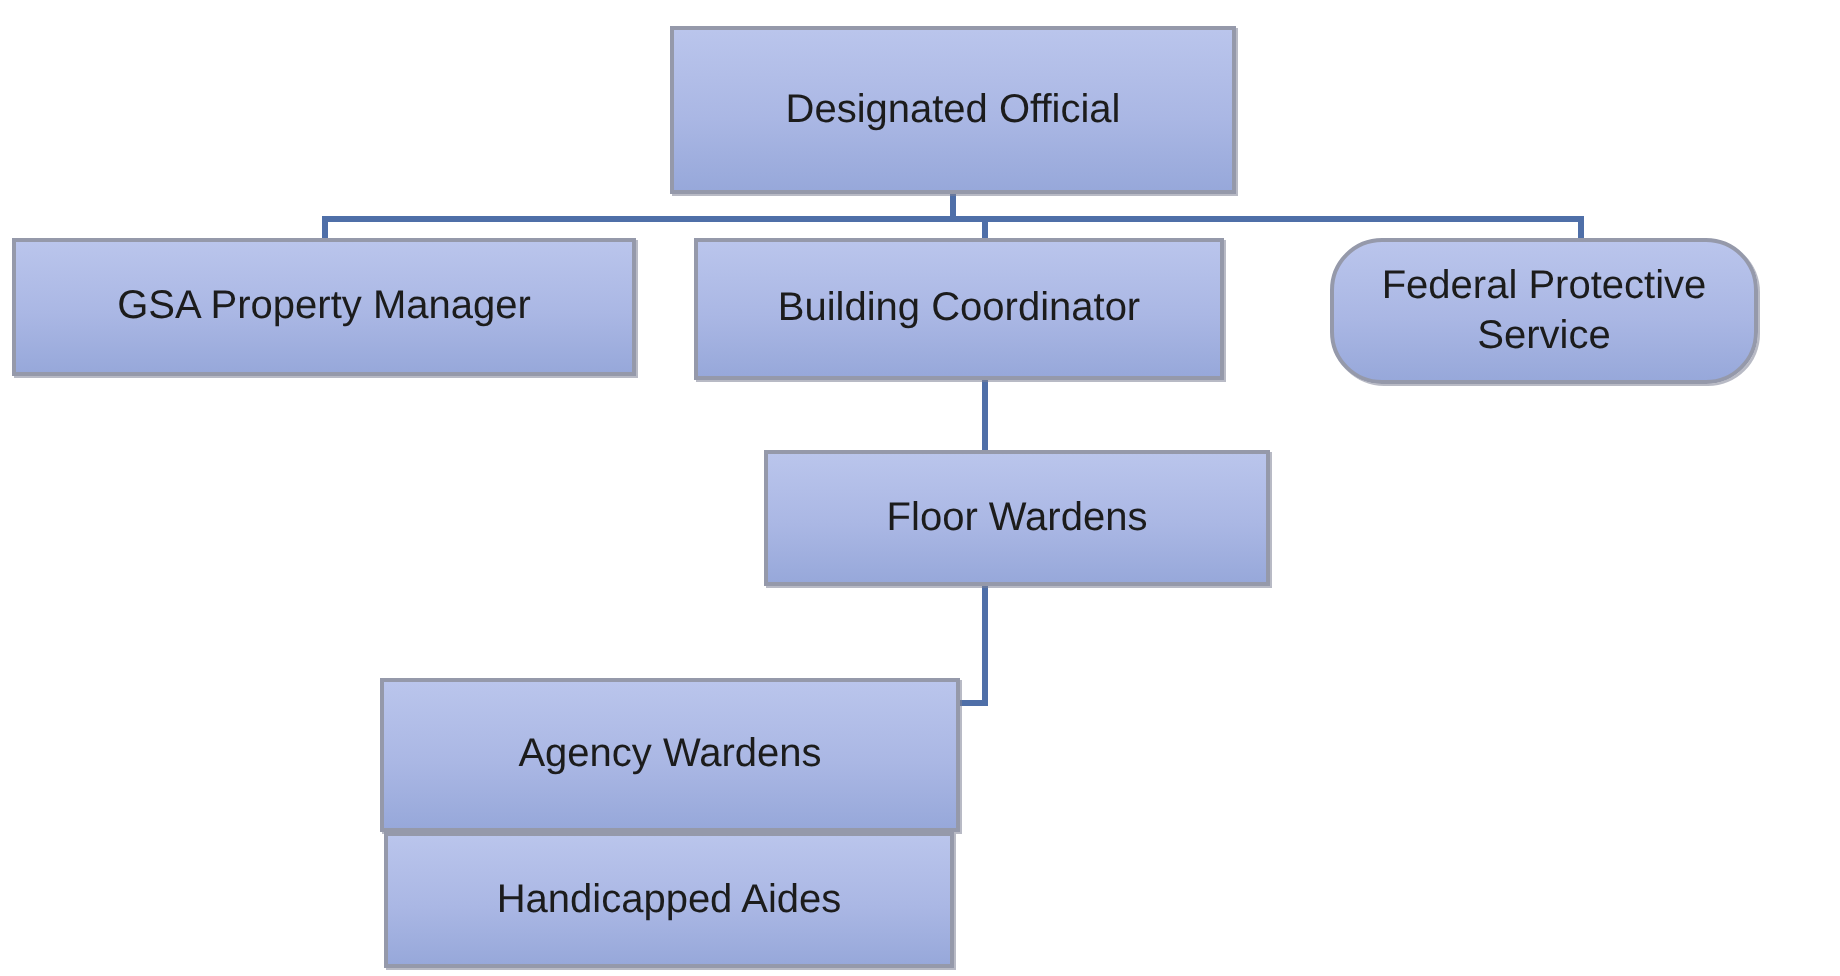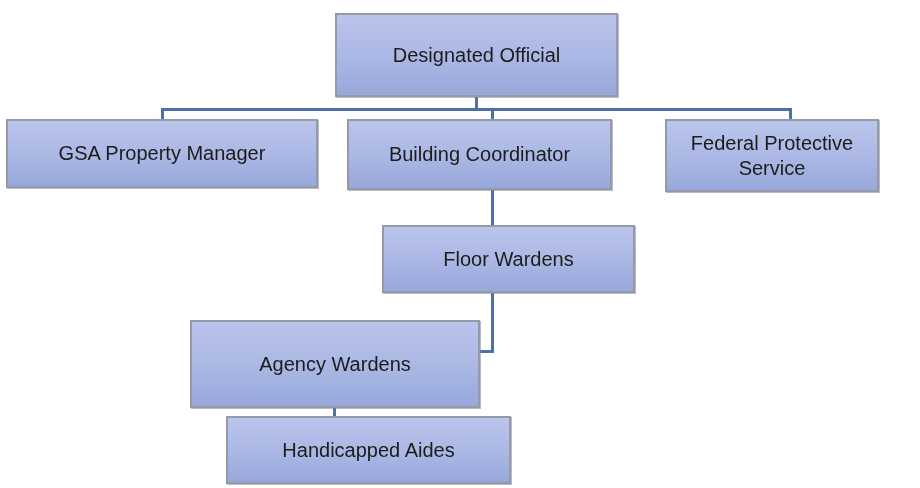--- a/index.html
+++ b/index.html
@@ -31,24 +31,24 @@
     padding: 0 8px;
   }
   .connector {
     position: absolute;
     background: #4f6fa8;
   }
   
   .n-designated-official      { left: 335px; top: 13px;  width: 283px; height: 84px; }
   .n-gsa-property-manager     { left: 6px;   top: 119px; width: 312px; height: 69px; }
   .n-building-coordinator     { left: 347px; top: 119px; width: 265px; height: 71px; }
-  .n-federal-protective-service { left: 665px; top: 119px; width: 214px; height: 73px; }
+  .n-federal-protective-service { left: 665px; top: 119px; width: 214px; height: 73px; border-radius: 26px; }
   .n-floor-wardens            { left: 382px; top: 225px; width: 253px; height: 68px; }
-  .n-agency-wardens           { left: 190px; top: 320px; width: 290px; height: 88px; }
-  .n-handicapped-aides        { left: 192px; top: 416px; width: 285px; height: 68px; margin-left: 34px; }
+  .n-agency-wardens           { left: 190px; top: 339px; width: 290px; height: 77px; }
+  .n-handicapped-aides        { left: 192px; top: 416px; width: 285px; height: 68px; }
   
   .c-do-drop   { left: 475px; top: 97px;  width: 3px;   height: 13px; }
   .c-hbar      { left: 161px; top: 108px; width: 631px; height: 3px;  }
   .c-gsa-drop  { left: 161px; top: 108px; width: 3px;   height: 11px; }
   .c-bc-drop   { left: 491px; top: 108px; width: 3px;   height: 11px; }
   .c-fps-drop  { left: 789px; top: 108px; width: 3px;   height: 11px; }
   .c-bc-fw     { left: 491px; top: 190px; width: 3px;   height: 35px; }
   .c-fw-down   { left: 491px; top: 293px; width: 3px;   height: 60px; }
   .c-fw-aw-h   { left: 480px; top: 350px; width: 14px;  height: 3px;  }
   .c-aw-ha     { left: 333px; top: 388px; width: 3px;   height: 28px; }

